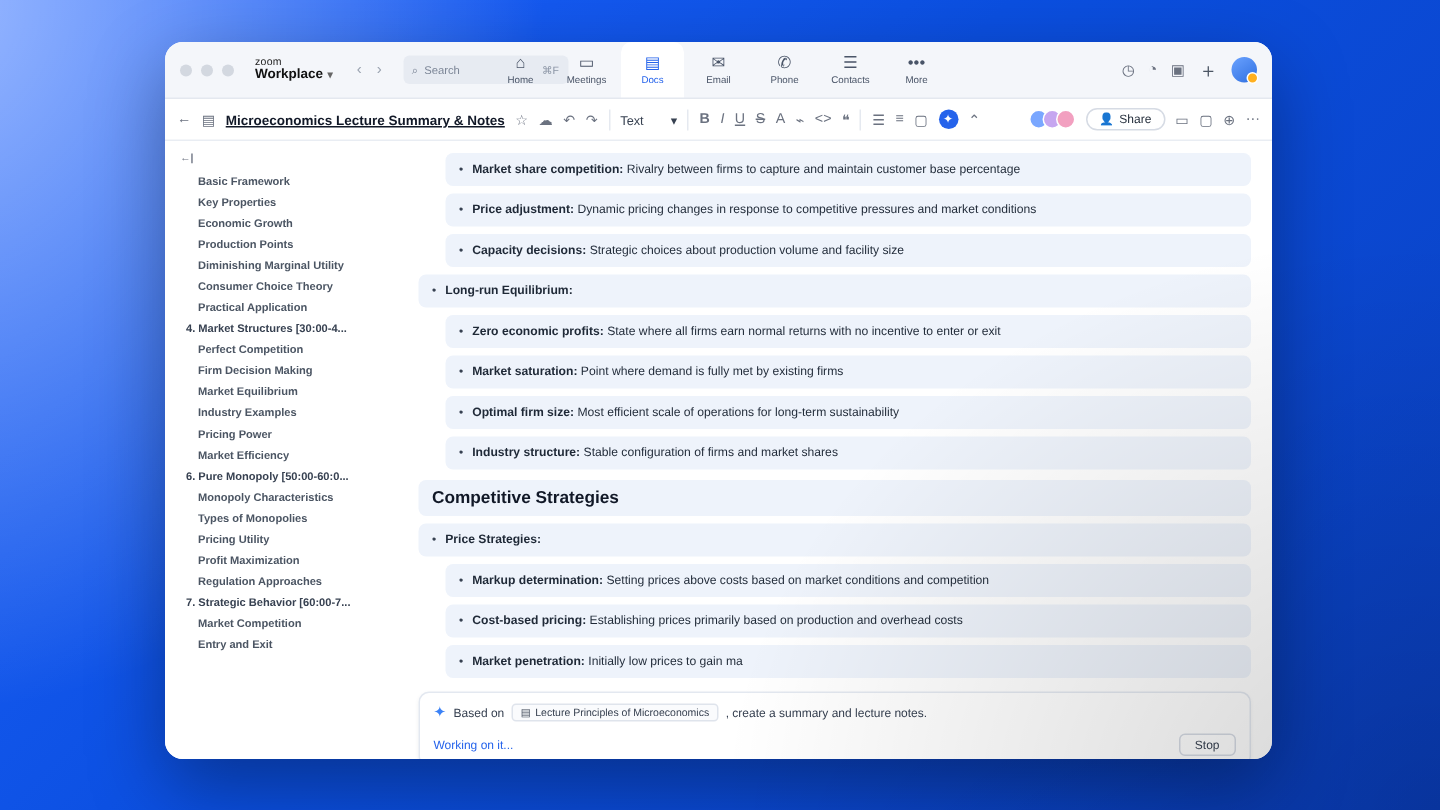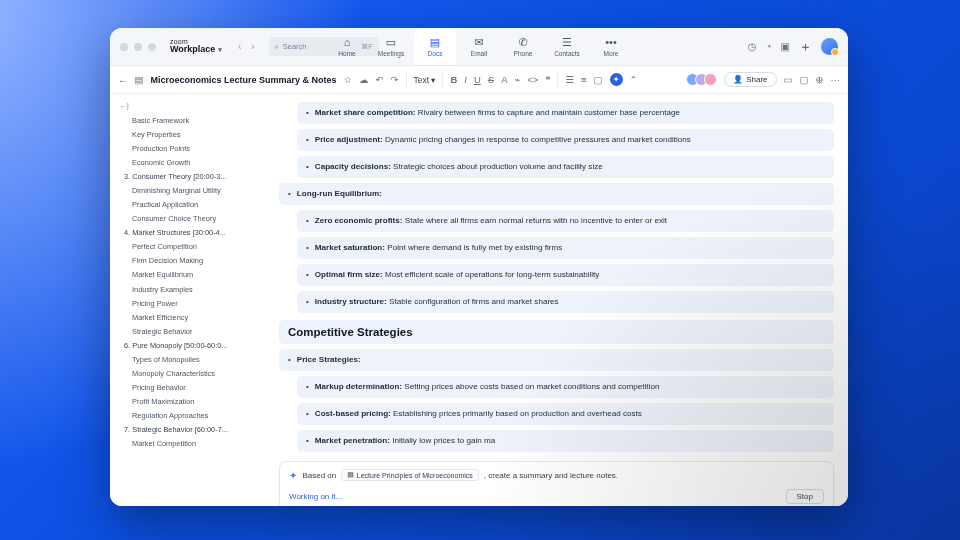--- a/index.html
+++ b/index.html
@@ -63,41 +63,41 @@
     background:linear-gradient(145deg,#6aa2ff,#2f6fe0); position:relative;
   }
   .avatar:after{content:"";position:absolute;right:-1px;bottom:-1px;width:6px;height:6px;border-radius:50%;background:#ffb020;border:1.5px solid #fff;}
   .plus{ font-size:13px; color:#4b5563; }
 
   
   .doctoolbar{
     height:28px; border-bottom:1px solid #e9edf3; display:flex; align-items:center;
     padding:0 8px; gap:7px; background:#fff; font-size:9px; color:#4b5563;
   }
-  .doctitle{ font-size:9px; color:#111827; font-weight:bold; }
+  .doctitle{ font-size:9px; color:#111827; font-weight:bold;text-decoration:underline; }
   .tb-ico{ color:#6b7280; font-size:9.5px; cursor:default; }
   .tb-sep{ width:1px;height:14px;background:#e5e9f0; }
-  .textbtn{ display:flex;align-items:center;gap:2px;font-size:8.5px;color:#374151; }
+  .textbtn{ display:flex;align-items:center;gap:18px;font-size:8.5px;color:#374151; }
   .bold{font-weight:bold;} .ital{font-style:italic;} .und{text-decoration:underline;} .strk{text-decoration:line-through;}
   .bluecirc{ width:13px;height:13px;border-radius:50%;background:#2563eb;color:#fff;display:flex;align-items:center;justify-content:center;font-size:8px; }
   .tb-right{ margin-left:auto; display:flex; align-items:center; gap:7px; }
   .faces{ display:flex; }
   .face{ width:13px;height:13px;border-radius:50%;border:1.5px solid #fff; margin-left:-4px; }
   .face:first-child{margin-left:0;}
   .f1{background:#7aa7ff;} .f2{background:#c6a6f0;} .f3{background:#f2a0c0;}
   .sharebtn{
     display:flex;align-items:center;gap:3px;border:1px solid #d6dbe4;border-radius:11px;
     padding:2px 8px; font-size:8px; color:#1f2937; background:#fff;
   }
 
   
   .workspace{ flex:1; display:flex; min-height:0; background:#fff; }
   .sidebar{
     width:165px; padding:8px 6px 8px 10px; overflow:hidden;
-    font-size:7.4px; color:#4b5563; line-height:1.25;
+    font-size:7.4px; color:#4b5563; line-height:1.25;font-weight:bold;
   }
   .side-top{ font-size:7px; color:#6b7280; margin-bottom:3px; }
   .side-item{ padding:2.4px 4px 2.4px 12px; border-radius:4px; white-space:nowrap; overflow:hidden; text-overflow:ellipsis; }
   .side-item.lvl1{ padding-left:4px; color:#374151; }
 
   .content{
     flex:1; padding:8px 14px 8px 4px; overflow:hidden;
   }
   .callout{
     background:#eef3fb; border-radius:5px; padding:5px 9px; margin-bottom:5px;
@@ -246,42 +246,41 @@
     </div>
   </div>
 
   <div class="workspace">
 
     <div class="sidebar">
       <div class="side-top">←|</div>
       <div id="sidebar-list">
           <div class="side-item">Basic Framework</div>
           <div class="side-item">Key Properties</div>
+          <div class="side-item">Economic Growth</div>
           <div class="side-item">Production Points</div>
-          <div class="side-item">Economic Growth</div>
-          <div class="side-item lvl1">3. Consumer Theory [20:00-3...</div>
           <div class="side-item">Diminishing Marginal Utility</div>
+          <div class="side-item">Consumer Choice Theory</div>
           <div class="side-item">Practical Application</div>
-          <div class="side-item">Consumer Choice Theory</div>
           <div class="side-item lvl1">4. Market Structures [30:00-4...</div>
           <div class="side-item">Perfect Competition</div>
           <div class="side-item">Firm Decision Making</div>
           <div class="side-item">Market Equilibrium</div>
           <div class="side-item">Industry Examples</div>
           <div class="side-item">Pricing Power</div>
           <div class="side-item">Market Efficiency</div>
-          <div class="side-item">Strategic Behavior</div>
           <div class="side-item lvl1">6. Pure Monopoly [50:00-60:0...</div>
+          <div class="side-item">Monopoly Characteristics</div>
           <div class="side-item">Types of Monopolies</div>
-          <div class="side-item">Monopoly Characteristics</div>
-          <div class="side-item">Pricing Behavior</div>
+          <div class="side-item">Pricing Utility</div>
           <div class="side-item">Profit Maximization</div>
           <div class="side-item">Regulation Approaches</div>
           <div class="side-item lvl1">7. Strategic Behavior [60:00-7...</div>
           <div class="side-item">Market Competition</div>
+          <div class="side-item">Entry and Exit</div>
         </div>
     </div>
 
     <div class="content">
       <div id="doc-blocks">
           <div class="callout indent">
             <div class="bullet-line">
               <span class="bd">•</span>
               <span class="bt"><span class="bold-term">Market share competition:</span><span> Rivalry between firms to capture and maintain customer base percentage</span></span>
             </div>

